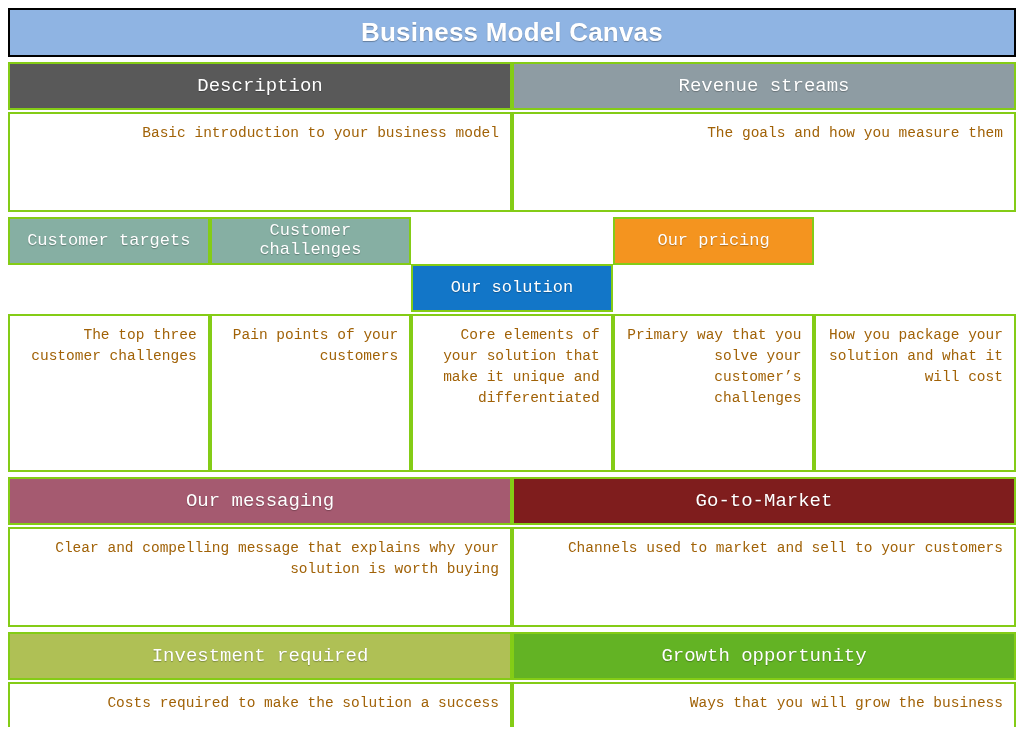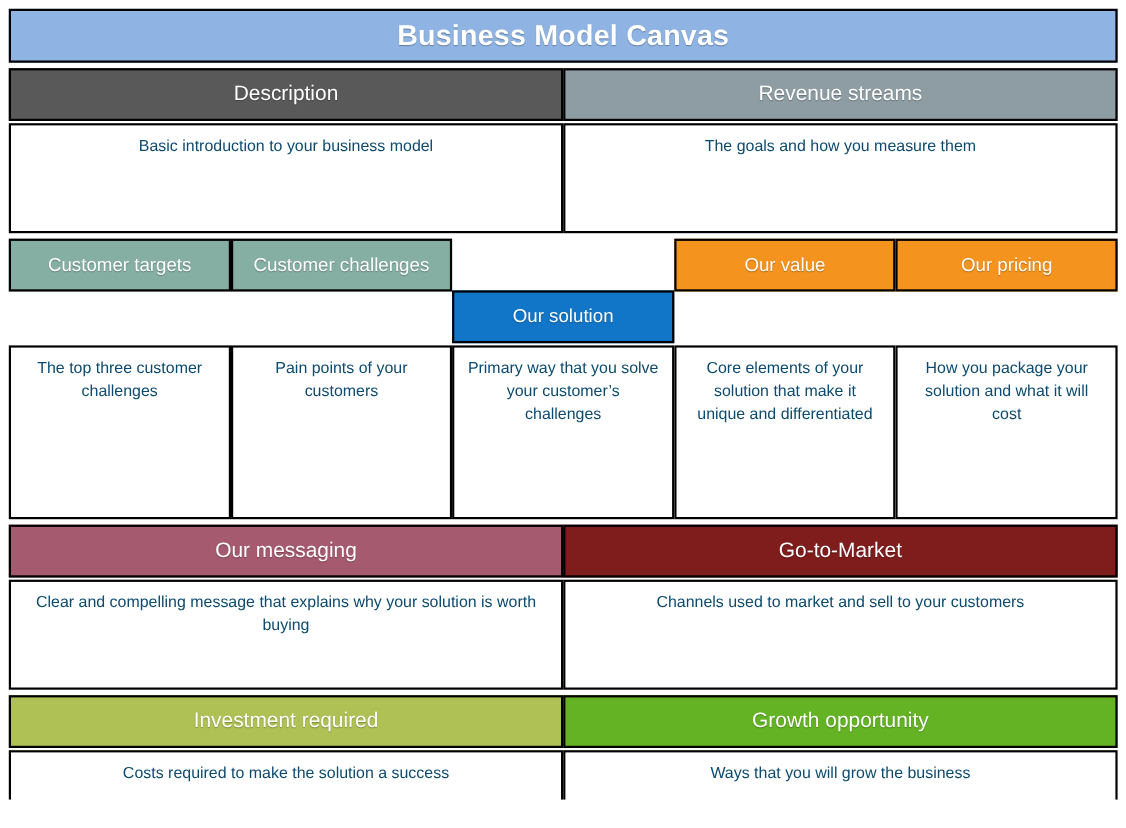--- a/index.html
+++ b/index.html
@@ -25,22 +25,23 @@
 
   
   .band {
     display: flex;
     width: 100%;
     box-sizing: border-box;
   }
 
   .cell {
     box-sizing: border-box;
-    border: 2px solid #000000;
+    border: 2px solid #84cc16;
     position: relative;
+    font-family: Liberation Mono, monospace;
   }
 
   
   .title-bar {
     height: 49px;
     width: 100%;
     box-sizing: border-box;
     border: 2px solid #000000;
     display: flex;
     align-items: center;
@@ -64,25 +65,25 @@
     text-align: center;
     text-shadow: 0 1px 1px rgba(0,0,0,0.28);
     padding: 0 4px;
     line-height: 1.1;
   }
   .hdr.small { font-size: 17px; }
 
   
   .body-cell {
     background: #ffffff;
-    color: #0c4a6e;
+    color: #a16207;
     font-size: 14.5px;
     line-height: 1.45;
     padding: 9px 11px 8px 11px;
-    text-align: center;
+    text-align: right;
     overflow: hidden;
   }
 
   
   .gap-2 { height: 2px; }
   .gap-5 { height: 5px; }
 
   
   .w-half  { width: 50.0%; }
   .w-col   { width: 20.0%; }
@@ -105,29 +106,28 @@
     <div class="cell body-cell w-half">Basic introduction to your business model</div>
     <div class="cell body-cell w-half">The goals and how you measure them</div>
   </div>
 
   <div class="gap-5"></div>
 
   <div class="band">
     <div class="cell hdr small w-col" style="background-color: rgb(134, 175, 163);">Customer targets</div>
     <div class="cell hdr small w-col" style="background-color: rgb(134, 175, 163);">Customer challenges</div>
     <div class="cell hdr small w-col" style="background-color: rgb(18, 118, 200); margin-top: 47px;">Our solution</div>
-    <div class="cell hdr small w-col" style="background-color: rgb(244, 148, 31);">Our value</div>
     <div class="cell hdr small w-col" style="background-color: rgb(244, 148, 31);">Our pricing</div>
   </div>
   <div class="gap-2"></div>
   <div class="band" style="height:158px;">
     <div class="cell body-cell w-col">The top three customer challenges</div>
     <div class="cell body-cell w-col">Pain points of your customers</div>
+    <div class="cell body-cell w-col">Core elements of your solution that make it unique and differentiated</div>
     <div class="cell body-cell w-col">Primary way that you solve your customer’s challenges</div>
-    <div class="cell body-cell w-col">Core elements of your solution that make it unique and differentiated</div>
     <div class="cell body-cell w-col">How you package your solution and what it will cost</div>
   </div>
 
   <div class="gap-5"></div>
 
   <div class="band">
     <div class="cell hdr w-half" style="background-color: rgb(165, 90, 112);">Our messaging</div>
     <div class="cell hdr w-half" style="background-color: #7f1d1d;">Go-to-Market</div>
   </div>
   <div class="gap-2"></div>

